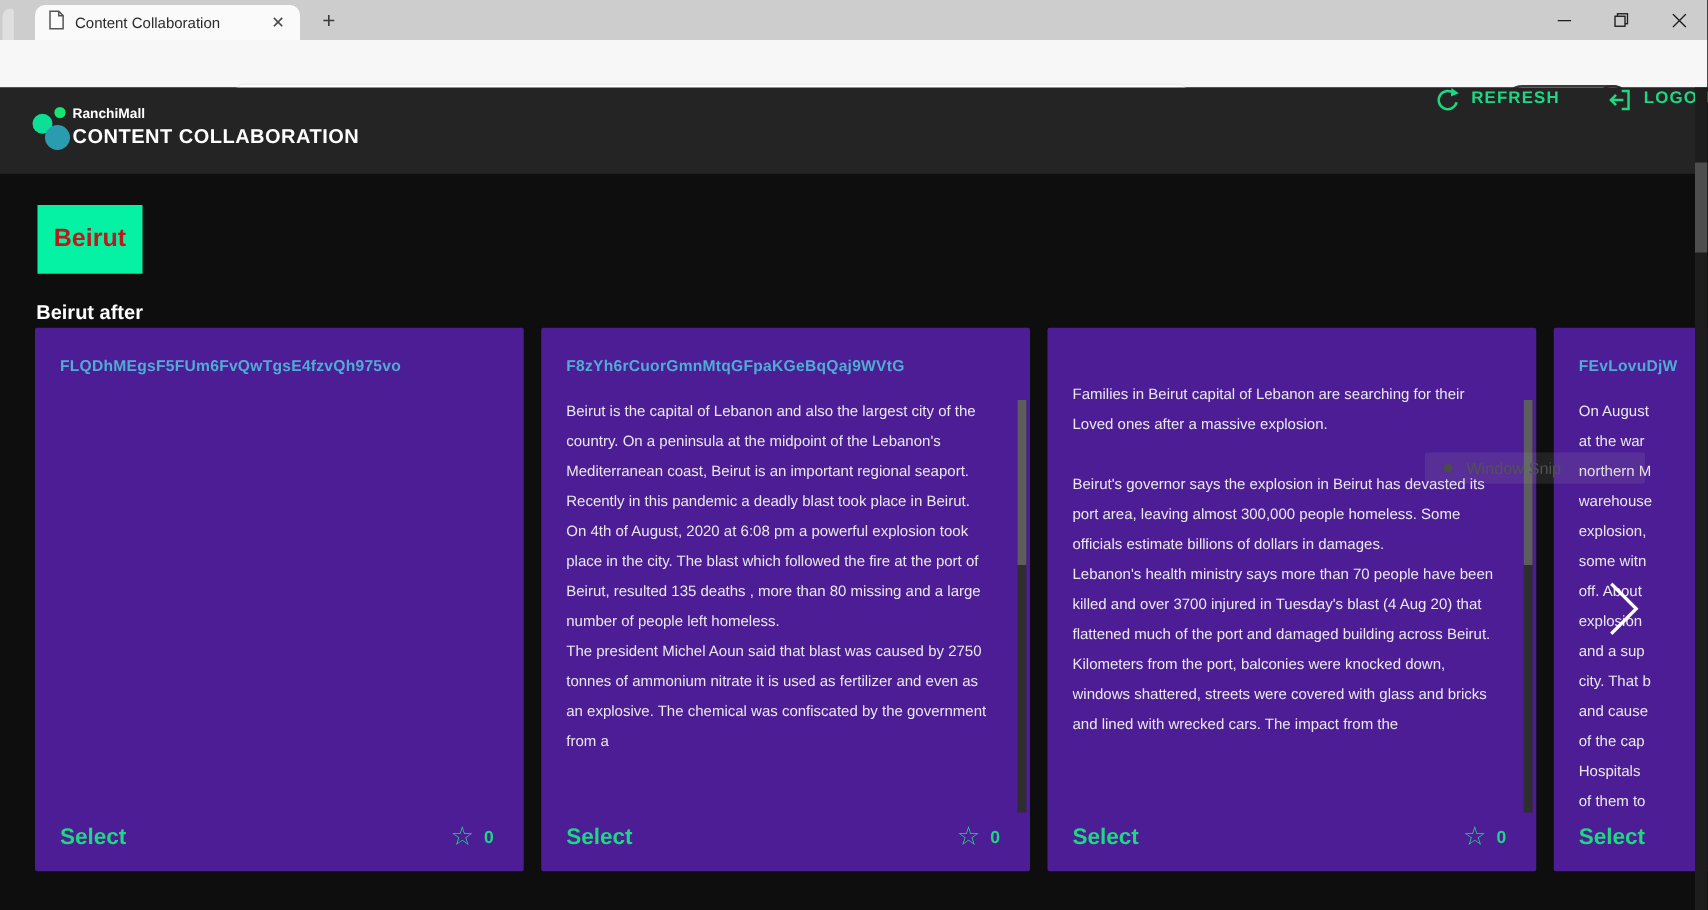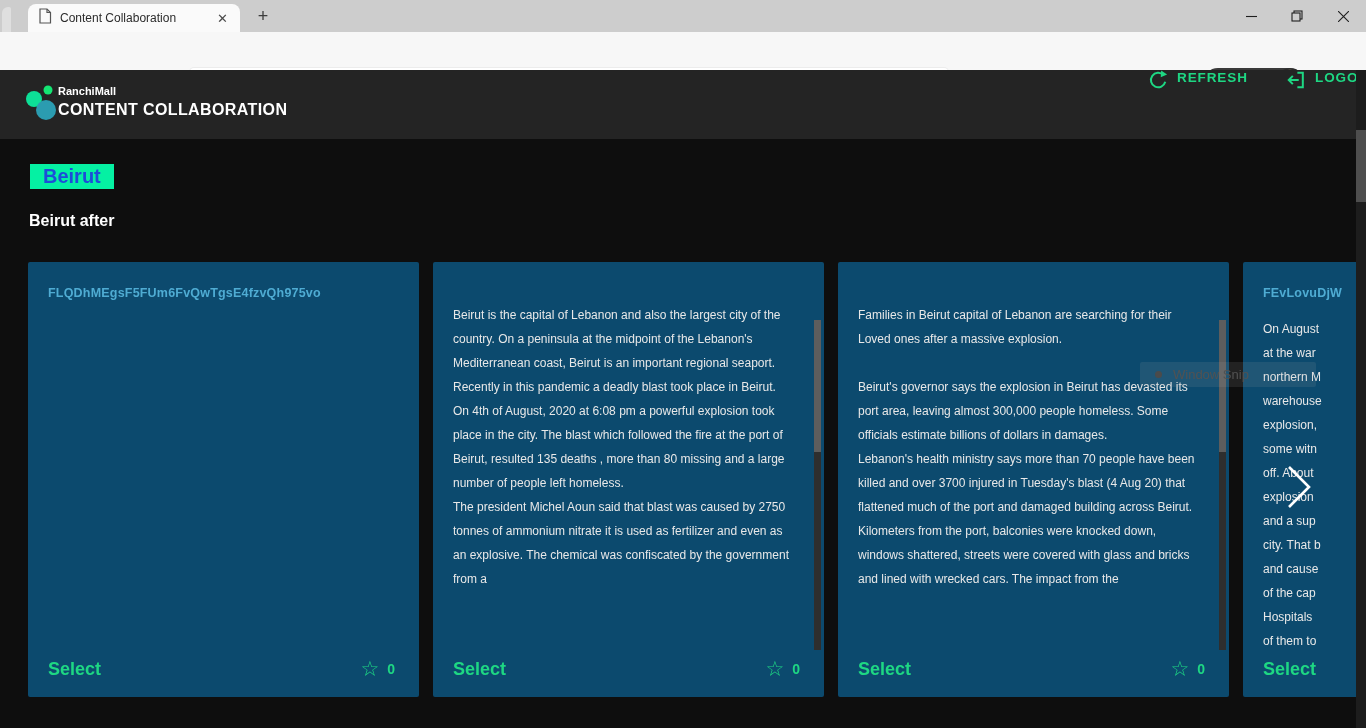--- a/index.html
+++ b/index.html
@@ -34,25 +34,25 @@
   .logo { position:absolute; left:24px; top:13px; }
   .brand { position:absolute; left:58px; top:15px; color:#ffffff; }
   .brand-small { font-size:11px; font-weight:bold; }
   .brand-large { font-size:16px; font-weight:bold; letter-spacing:0.4px; margin-top:4px; }
   .hbtn { position:absolute; top:0; height:63px; display:flex; align-items:flex-start; gap:9px; color:#1ed783; font-weight:bold; font-size:13.5px; letter-spacing:0.9px; cursor:pointer; }
   .hbtn.refresh { left:1148px; }
   .hbtn.logout { left:1286px; }
 
   
   .main { position:absolute; top:133px; left:0; width:1366px; height:595px; }
-  .chip { display:inline-block; margin:31px 0 0 30px; background:#05f1a3; color:#1d4ed8; font-size:20px; font-weight:800; padding:1px 13px; }
+  .chip { display:inline-block; margin:31px 0 0 30px; background:#05f1a3; color:#b91c1c; font-size:20px; font-weight:800; padding:16px 13px; }
   .subtitle { margin:23px 0 0 29px; color:#ffffff; font-size:16px; font-weight:bold; }
 
   .cards { position:absolute; top:129px; left:28px; width:1338px; height:436px; display:flex; gap:14px; overflow:hidden; }
-  .card { width:391px; min-width:391px; height:435px; background:#0c4a6e; border-radius:2px; position:relative; padding:24px 20px 0; }
+  .card { width:391px; min-width:391px; height:435px; background:#4c1d95; border-radius:2px; position:relative; padding:24px 20px 0; }
   .card-id { color:#4facd3; font-size:12.5px; font-weight:bold; letter-spacing:0.2px; white-space:nowrap; overflow:hidden; }
   .card-body { margin-top:17px; height:333px; overflow:hidden; color:#e8e8e8; font-size:12px; line-height:24px; white-space:pre-line; padding-right:12px; }
   .card-body.lines { white-space:pre; }
   .card-scrollbar { position:absolute; right:3px; top:58px; width:7px; height:330px; background:#2e2e2e; }
   .card-scrollbar .thumb { width:7px; height:132px; background:#5d5d5d; }
   .card-footer { position:absolute; left:20px; right:24px; bottom:12px; height:32px; display:flex; align-items:center; justify-content:space-between; }
   .select { color:#1ed783; font-size:18px; font-weight:bold; cursor:pointer; }
   .stars { display:flex; align-items:center; gap:8px; color:#1ed783; }
   .star-icon { font-family:"DejaVu Sans", sans-serif; font-size:21px; line-height:1; }
   .star-count { font-size:14px; font-weight:bold; }
@@ -243,20 +243,21 @@
       <div class="card-footer">
         <span class="select">Select</span>
         <span class="stars">
           <span class="star-icon">☆</span>
           <span class="star-count">0</span>
         </span>
       </div>
     </div>
 
     <div class="card">
+      <div class="card-id">F8zYh6rCuorGmnMtqGFpaKGeBqQaj9WVtG</div>
       <div class="card-body">Beirut is the capital of Lebanon and also the largest city of the country. On a peninsula at the midpoint of the Lebanon's Mediterranean coast, Beirut is an important regional seaport. Recently in this pandemic a deadly blast took place in Beirut. On 4th of August, 2020 at 6:08 pm a powerful explosion took place in the city. The blast which followed the fire at the port of Beirut, resulted 135 deaths , more than 80 missing and a large number of people left homeless.
 The president Michel Aoun said that blast was caused by 2750 tonnes of ammonium nitrate it is used as fertilizer and even as an explosive. The chemical was confiscated by the government from a</div>
       <div class="card-scrollbar">
           <div class="thumb"></div>
         </div>
       <div class="card-footer">
         <span class="select">Select</span>
         <span class="stars">
           <span class="star-icon">☆</span>
           <span class="star-count">0</span>

